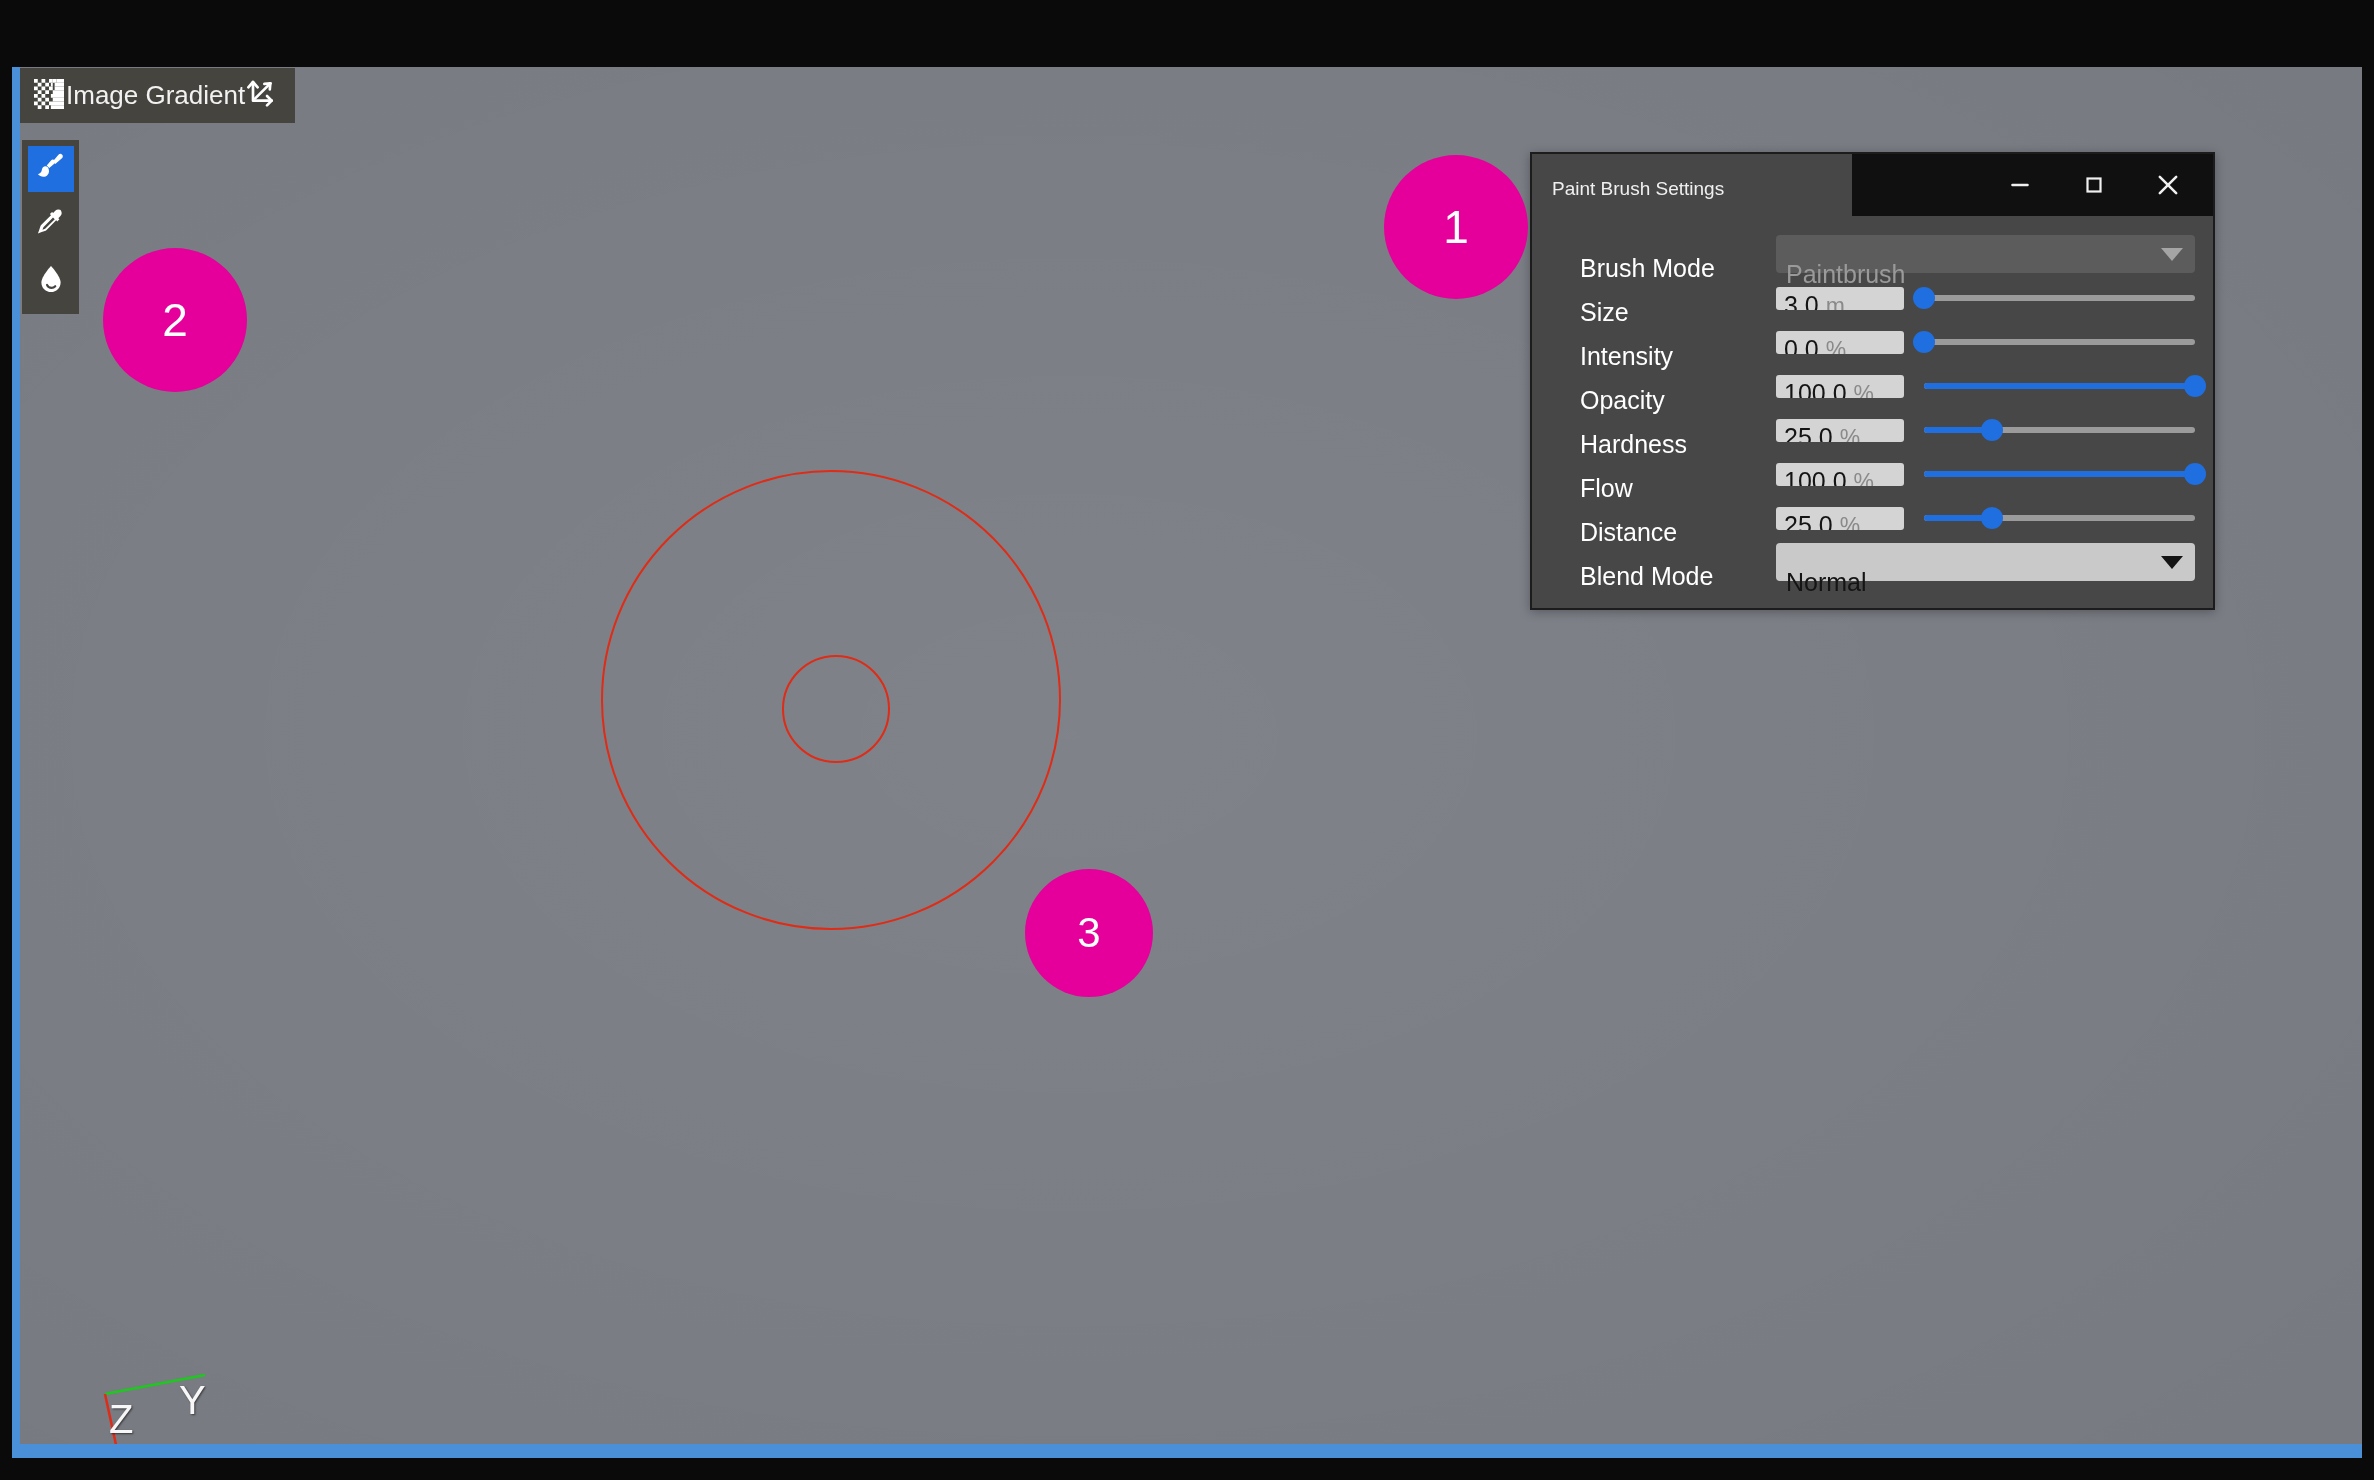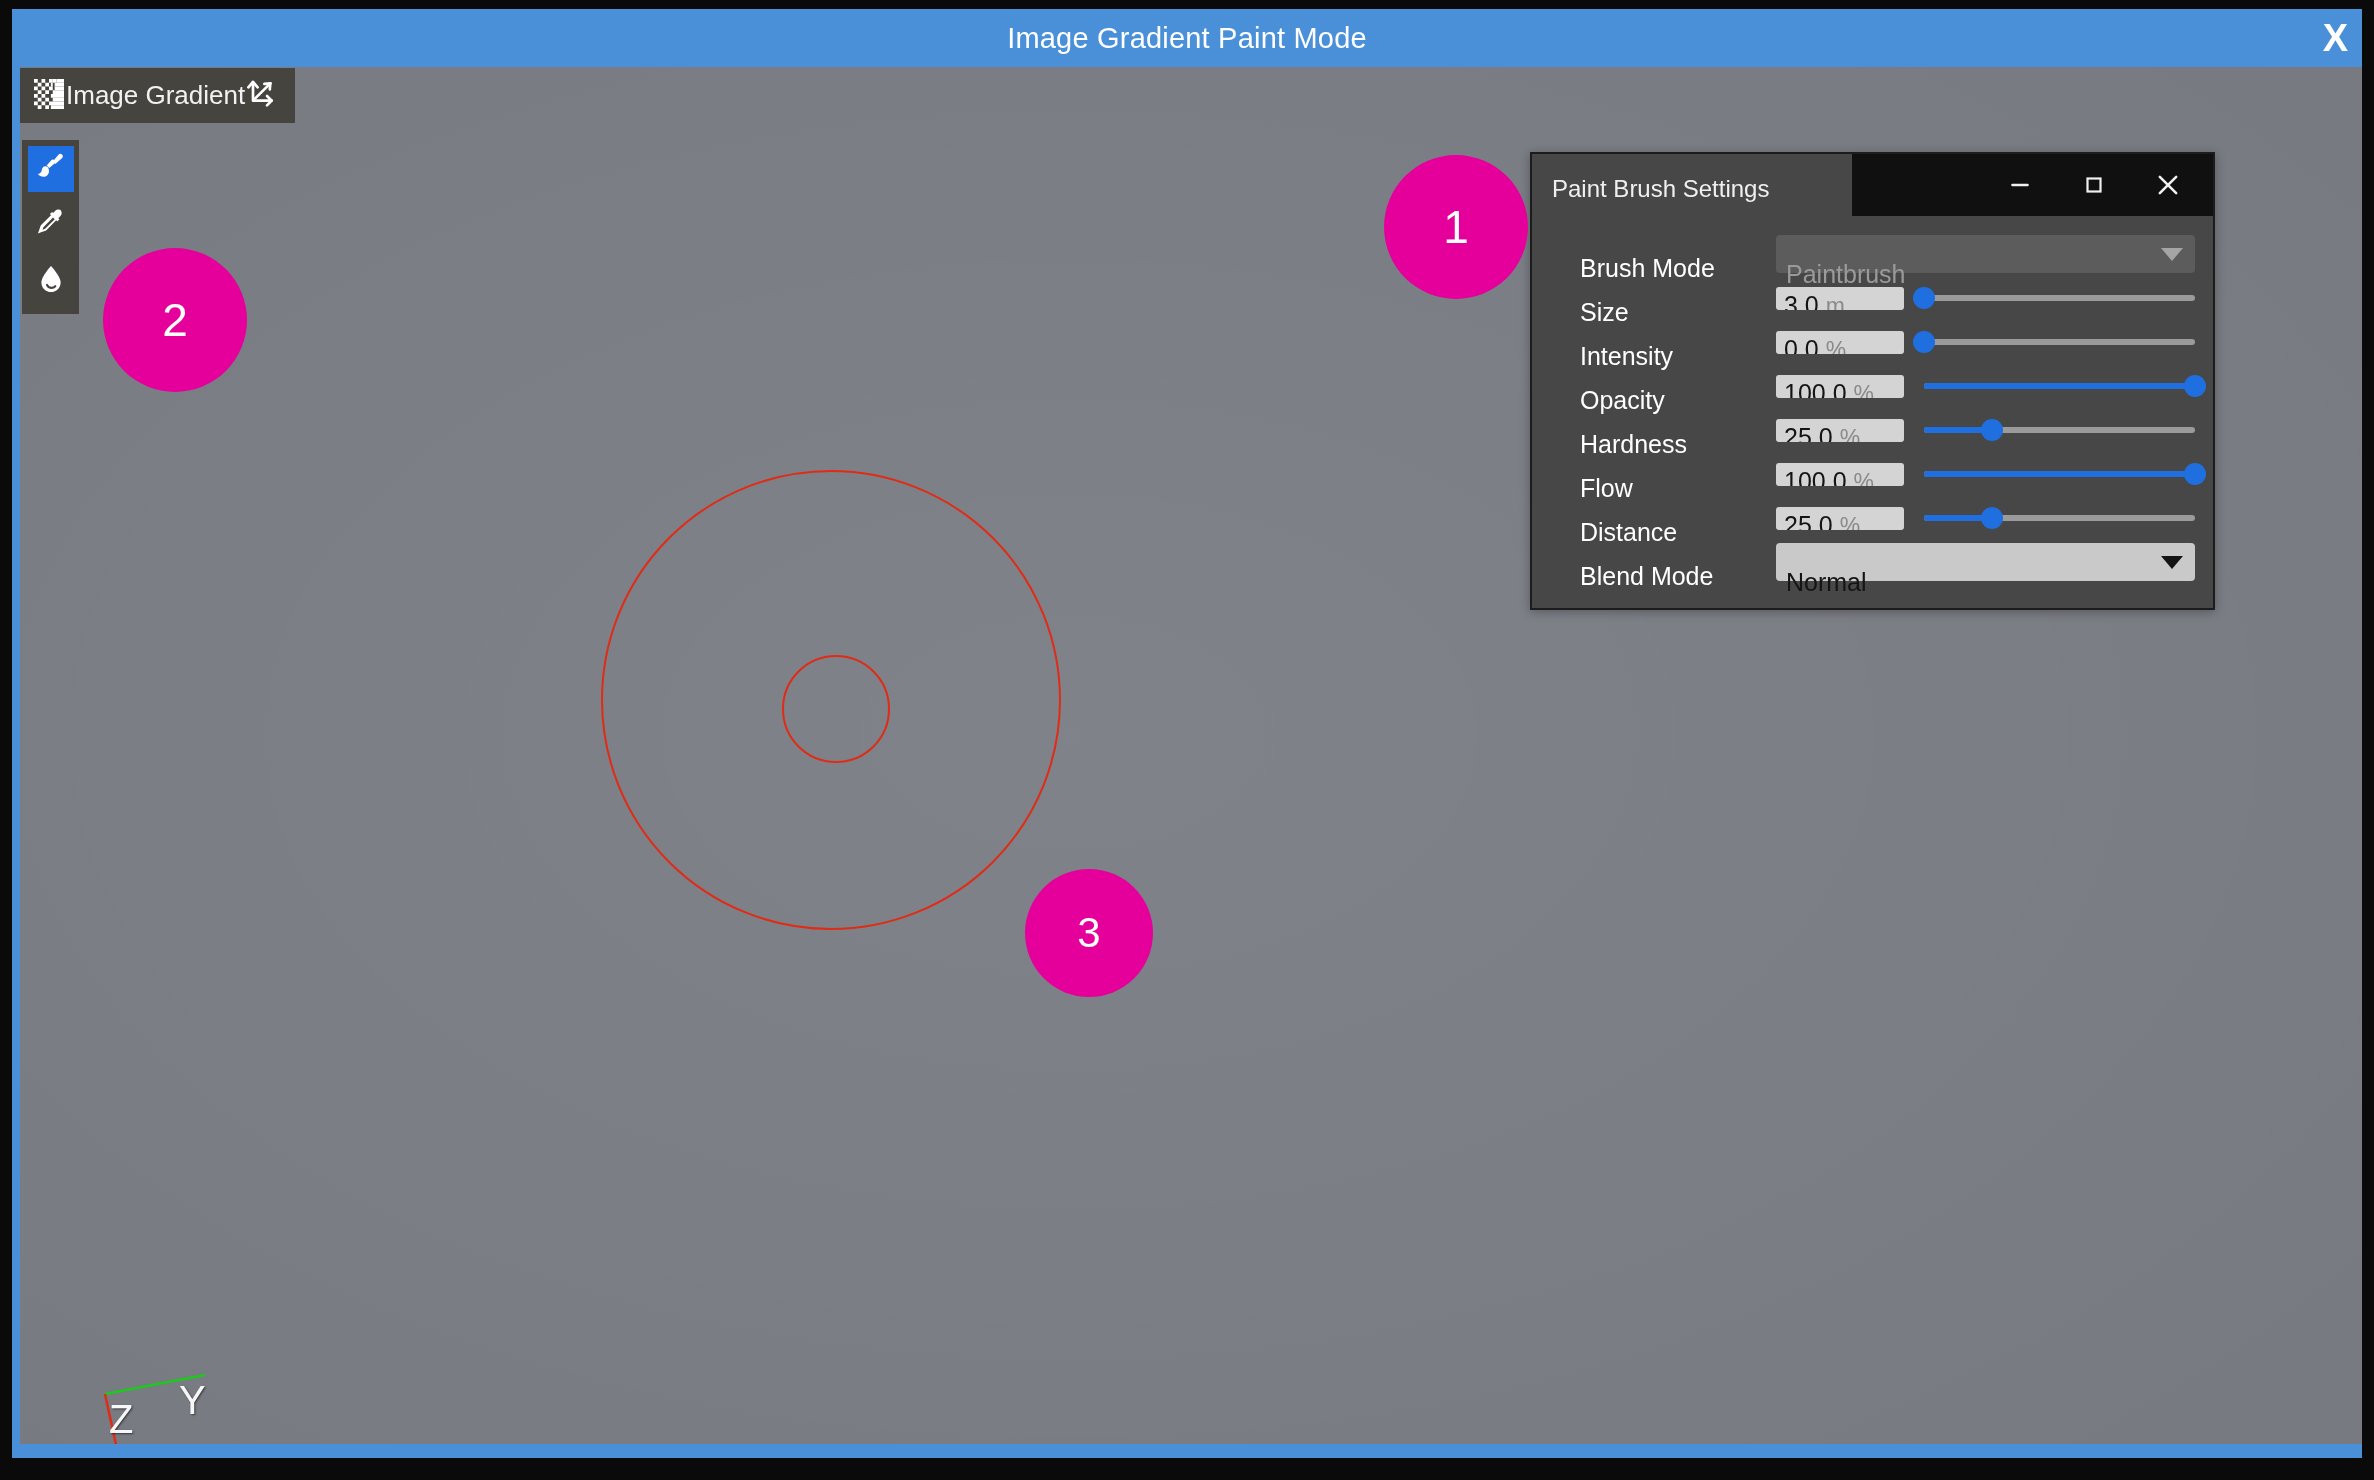--- a/index.html
+++ b/index.html
@@ -153,21 +153,21 @@
     display: flex; align-items: center;
   }
   #panel-title-left {
     height: 62px; width: 320px;
     background: #474747;
     display: flex; align-items: center;
     padding-left: 20px;
   }
   #panel-title-text {
     color: #f0f0f0;
-    font-size: 24px;
+    font-size: 19px;
     margin-top: 8px;
   }
   #panel-window-controls {
     flex: 1; height: 62px;
     background: #101010;
     display: flex; align-items: center; justify-content: flex-end;
     gap: 40px;
     padding-right: 28px;
   }
   .win-ctl { cursor: pointer; display: flex; align-items: center; justify-content: center;
@@ -254,24 +254,20 @@
   }
   #marker-1 { left: 1384px; top: 155px; width: 144px; height: 144px; }
   #marker-2 { left: 103px; top: 248px; width: 144px; height: 144px; }
   #marker-3 { left: 1025px; top: 869px; width: 128px; height: 128px; font-size: 42px; }
 </style>
 </head>
 <body>
 
 <div id="app-window">
 
-  <div id="title-bar">
-    <div id="title-bar-text">Image Gradient Paint Mode</div>
-    <div id="window-close-x">X</div>
-  </div>
 
   <div id="viewport">
     <div id="viewport-vignette"></div>
 
     <div id="brush-ring-outer"></div>
     <div id="brush-ring-inner"></div>
 
     <div id="axis-gizmo">
       <svg width="190" height="180" viewBox="0 0 190 180">
         <line x1="18" y1="52" x2="118" y2="33" stroke="#1ec81e" stroke-width="2.5"></line>

